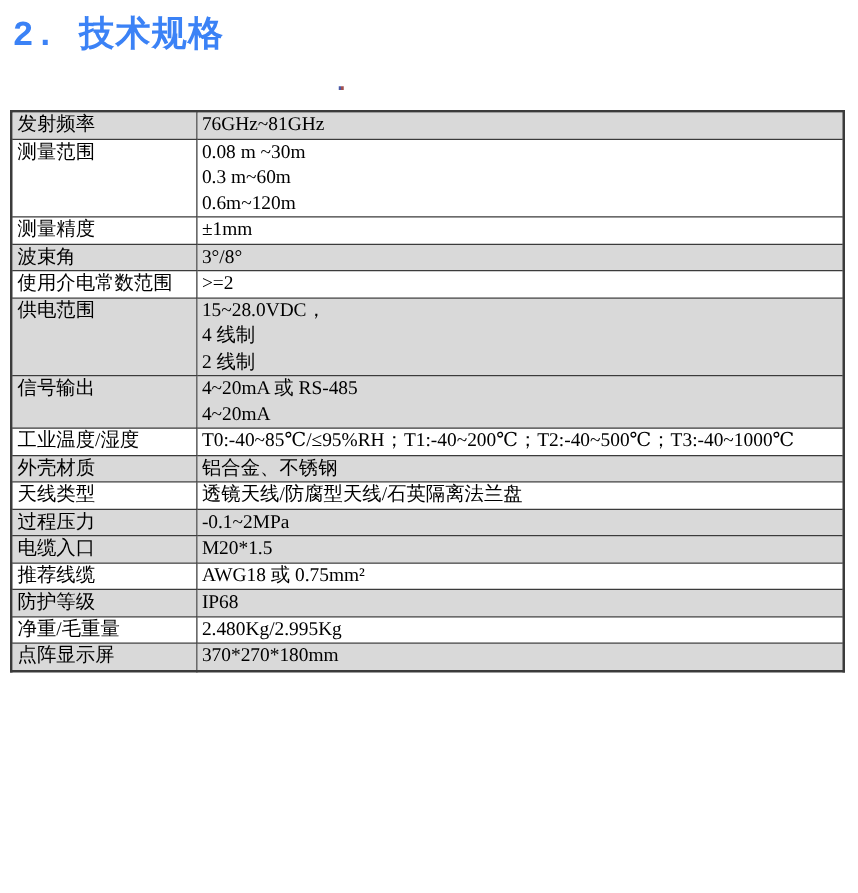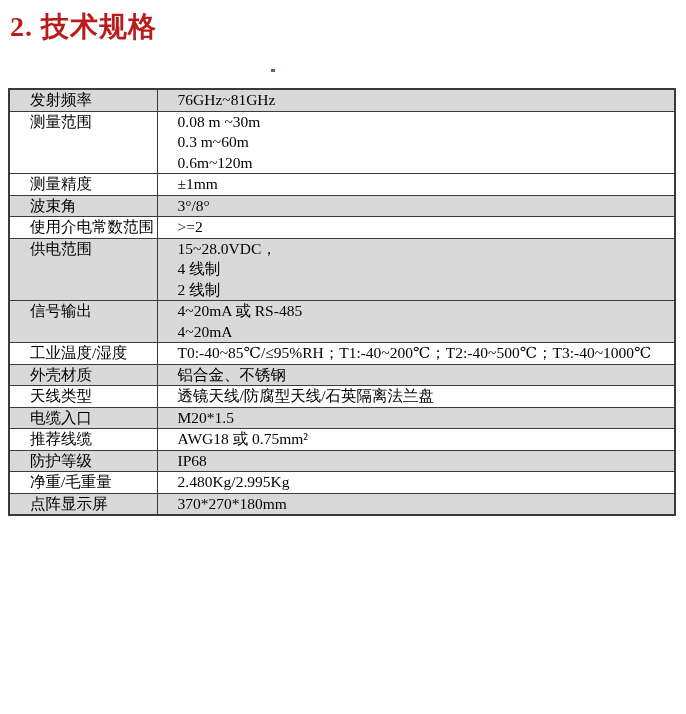--- a/index.html
+++ b/index.html
@@ -13,46 +13,46 @@
   body{
     width:686px;height:714px;
     position:relative;
     overflow:hidden;
     font-family:"Liberation Serif","DejaVu Serif",serif;
     color:var(--text);
   }
   .page-title{
     position:absolute;
     left:10px;top:8px;
-    font-family:Liberation Serif, serif;
+    font-family:Liberation Mono, monospace;
     font-weight:700;
     font-size:28px;
     letter-spacing:1px;
-    color:#b91c1c;
+    color:#3b82f6;
   }
   .stray-dot{
     position:absolute;
     left:271px;top:69px;
     width:4px;height:3px;
     background:linear-gradient(90deg,#4a5aa8 50%,#a05050 50%);
   }
   table.spec-table{
     position:absolute;
     left:8px;top:88px;
     width:668px;
     border-collapse:collapse;
     table-layout:fixed;
     font-size:15.5px;
     line-height:20.5px;
   }
   table.spec-table{border:2px solid var(--border);}
   .spec-table td{
     border:1px solid var(--border);
     vertical-align:top;
-    padding:0 4px 0 20px;
+    padding:0 4px 0 4px;
     overflow:hidden;
     white-space:nowrap;
   }
   .spec-table td.label-cell{width:148px;}
   .spec-table tr.shaded td{background:var(--shade);}
   .value-line{white-space:nowrap;}
 </style>
 </head>
 <body>
 
@@ -121,20 +121,26 @@
           <div class="value-line">铝合金、不锈钢</div>
         </td>
       </tr>
       <tr>
         <td class="label-cell">天线类型</td>
         <td class="value-cell">
           <div class="value-line">透镜天线/防腐型天线/石英隔离法兰盘</div>
         </td>
       </tr>
       <tr class="shaded">
+        <td class="label-cell">过程压力</td>
+        <td class="value-cell">
+          <div class="value-line">-0.1~2MPa</div>
+        </td>
+      </tr>
+      <tr class="shaded">
         <td class="label-cell">电缆入口</td>
         <td class="value-cell">
           <div class="value-line">M20*1.5</div>
         </td>
       </tr>
       <tr>
         <td class="label-cell">推荐线缆</td>
         <td class="value-cell">
           <div class="value-line">AWG18 或 0.75mm²</div>
         </td>

